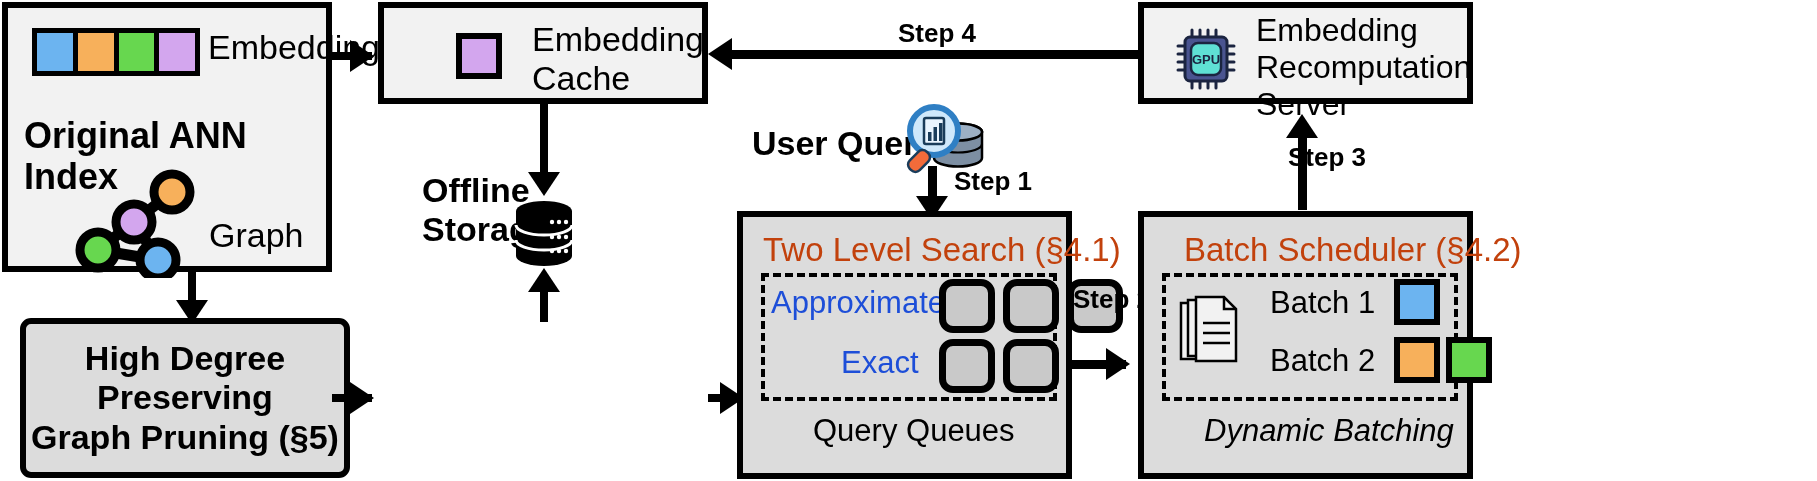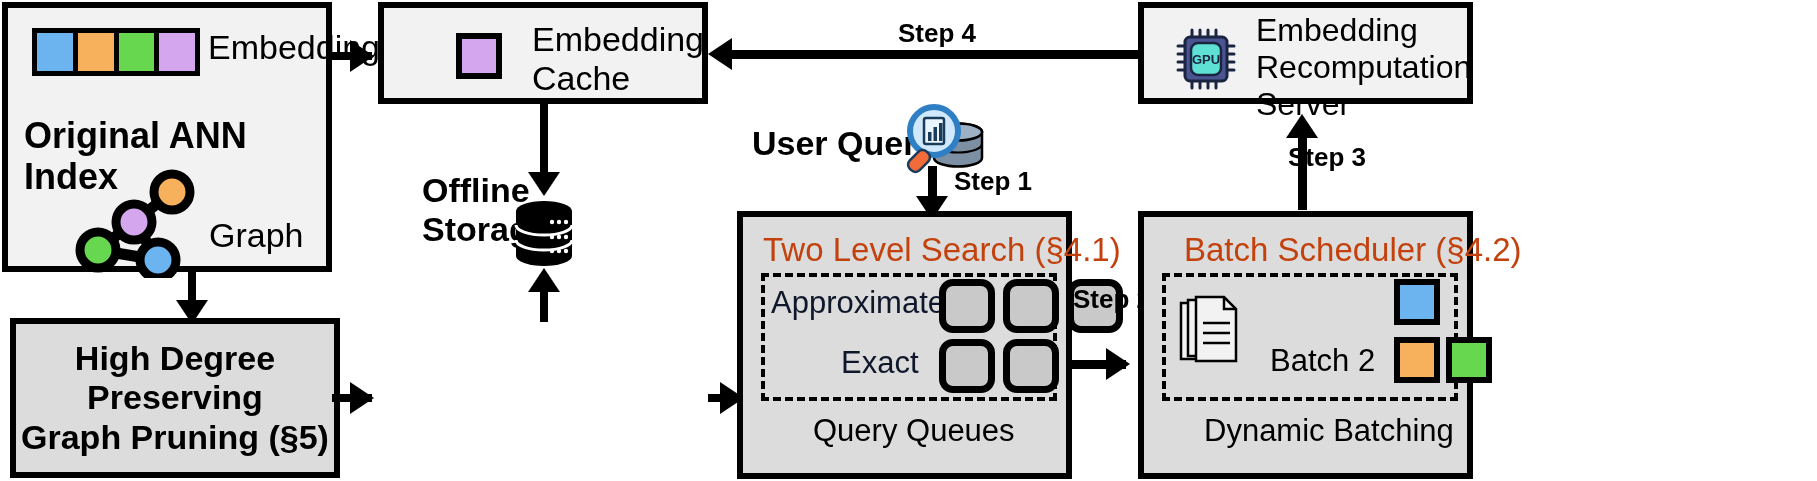--- a/index.html
+++ b/index.html
@@ -132,21 +132,21 @@
   }
   .panel-sub {
     position: absolute;
     font-size: 31px;
     color: #000;
     white-space: nowrap;
   }
   .row-label {
     position: absolute;
     font-size: 31px;
-    color: #0f172a;
+    color: #1d4ed8;
     white-space: nowrap;
   }
   .batch-label {
     position: absolute;
     font-size: 31px;
     color: #000;
     white-space: nowrap;
   }
   svg { display: block; }
 </style>
@@ -179,21 +179,21 @@
 
     <div class="box-label" style="position:absolute; left:201px; top:208px;">Graph</div>
   </div>
 
   <div class="arrow-line" style="left:332px; top:52px; width:40px; height:8px;"></div>
   <div class="arrow-head ah-right" style="left:350px; top:40px;"></div>
 
   <div class="arrow-line" style="left:188px; top:272px; width:8px; height:42px;"></div>
   <div class="arrow-head ah-down" style="left:176px; top:300px;"></div>
 
-  <div class="box gray" style="left:10px; top:318px; width:330px; height:160px; justify-content:center;">
+  <div class="box gray" style="left:20px; top:318px; width:330px; height:160px; justify-content:center;border-radius:11px;">
     <div class="box-label bold" style="text-align:center;">High Degree Preserving
 Graph Pruning (§5)</div>
   </div>
 
   <div class="arrow-line" style="left:332px; top:394px; width:40px; height:8px;"></div>
   <div class="arrow-head ah-right" style="left:350px; top:382px;"></div>
 
   <div class="box" style="left:378px; top:2px; width:330px; height:102px;">
     <div class="swatch-single" style="position:absolute; left:72px; top:25px; background:#d3a6ee;"></div>
     <div class="box-label" style="position:absolute; left:148px; top:12px;">Embedding
@@ -287,31 +287,32 @@
     <svg width="66" height="78" style="position:absolute; left:34px; top:78px;">
       <rect x="3" y="8" width="38" height="56" fill="#f2f2f2" stroke="#000" stroke-width="2.5"></rect>
       <rect x="10" y="5" width="38" height="56" fill="#f2f2f2" stroke="#000" stroke-width="2.5"></rect>
       <path d="M18 2 h28 l12 12 v52 h-40 z" fill="#f2f2f2" stroke="#000" stroke-width="2.5"></path>
       <path d="M46 2 v12 h12" fill="none" stroke="#000" stroke-width="2.5"></path>
       <line x1="25" y1="28" x2="52" y2="28" stroke="#000" stroke-width="2.5"></line>
       <line x1="25" y1="38" x2="52" y2="38" stroke="#000" stroke-width="2.5"></line>
       <line x1="25" y1="48" x2="52" y2="48" stroke="#000" stroke-width="2.5"></line>
     </svg>
 
+    <div class="batch-label" style="left:126px; top:68px;">Batch 1</div>
     <div style="position:absolute; left:250px; top:62px; display:flex; gap:6px;">
       <div class="swatch-single" style="background:#6cb4f0;"></div>
     </div>
 
     <div class="batch-label" style="left:126px; top:126px;">Batch 2</div>
     <div style="position:absolute; left:250px; top:120px; display:flex; gap:6px;">
       <div class="swatch-single" style="background:#f7b05b;"></div>
       <div class="swatch-single" style="background:#67d74f;"></div>
     </div>
 
-    <div class="panel-sub" style="left:60px; top:196px;">Dynamic Batching</div>
+    <div class="panel-sub" style="left:60px; top:196px;font-style:italic;">Dynamic Batching</div>
   </div>
 
   <div class="arrow-line" style="left:1298px; top:136px; width:9px; height:74px;"></div>
   <div class="arrow-head ah-up" style="left:1286px; top:114px;"></div>
   <div class="step-label" style="left:1288px; top:142px;text-align:center;">Step 3</div>
 
   <div class="box" style="left:1138px; top:2px; width:335px; height:102px;">
     <svg width="60" height="62" style="position:absolute; left:32px; top:20px;">
       <g stroke="#1b2440" stroke-width="3" stroke-linecap="round">
         <line x1="16" y1="2" x2="16" y2="10"></line>

